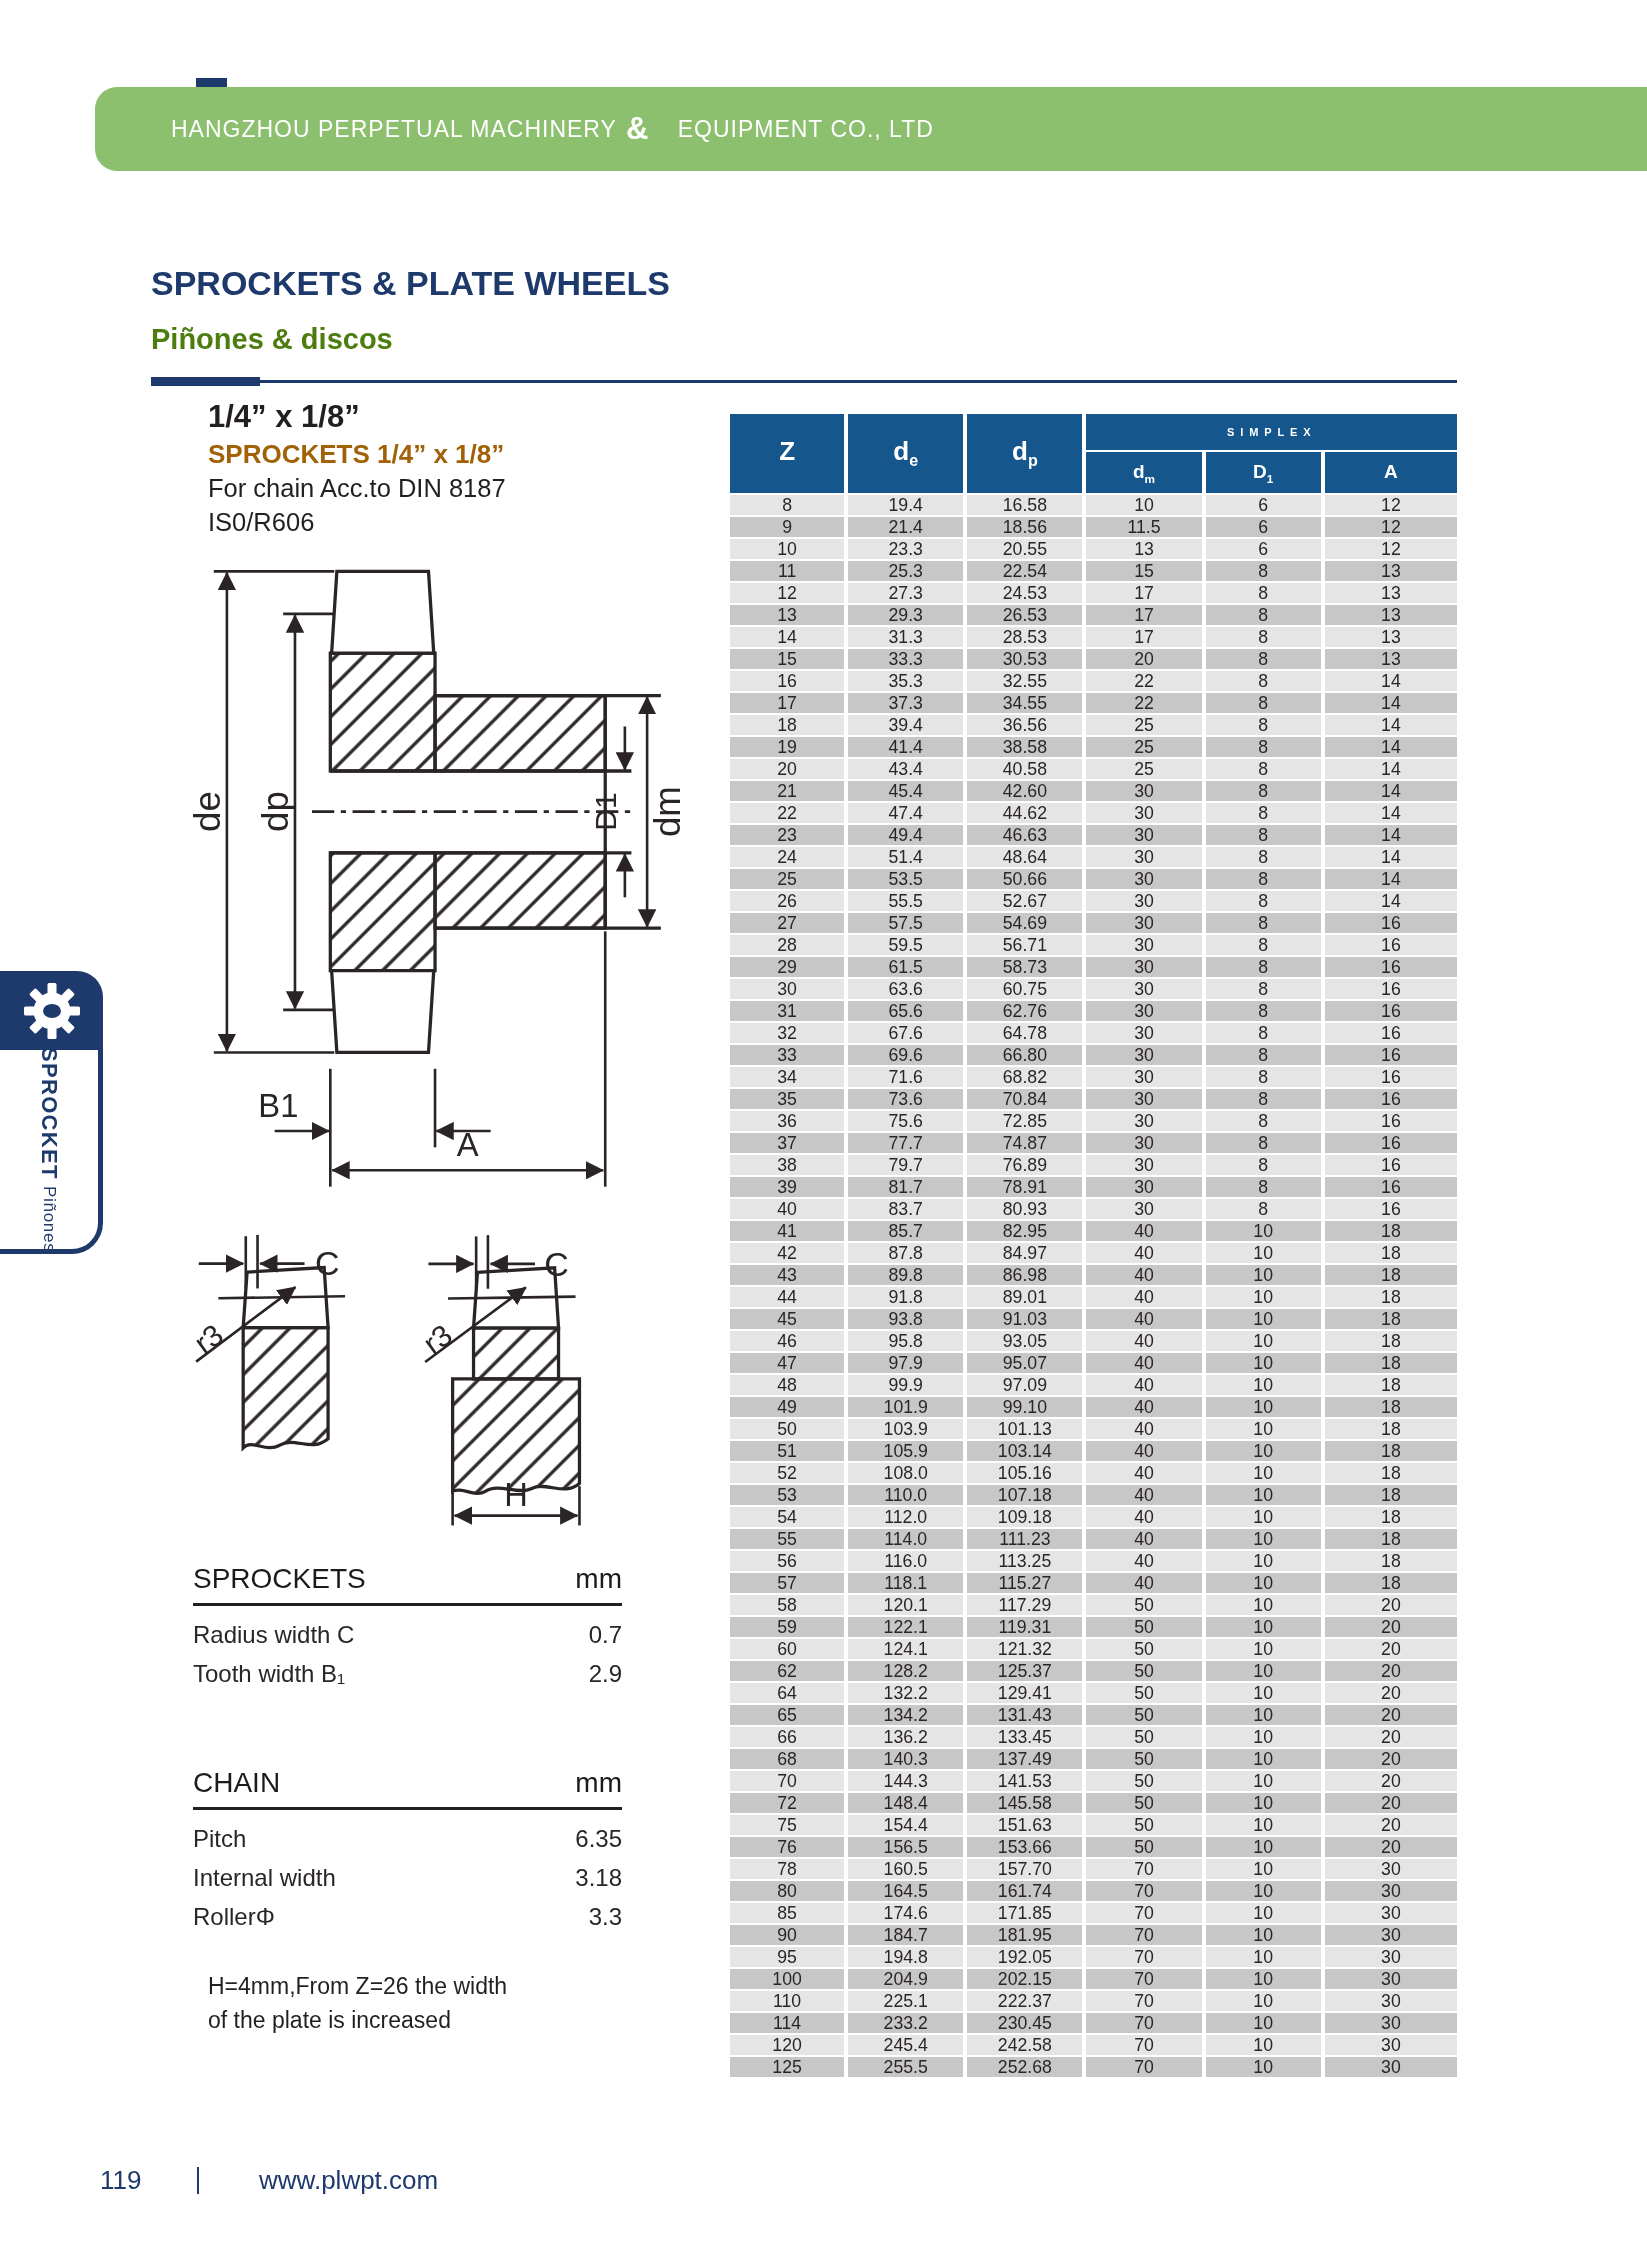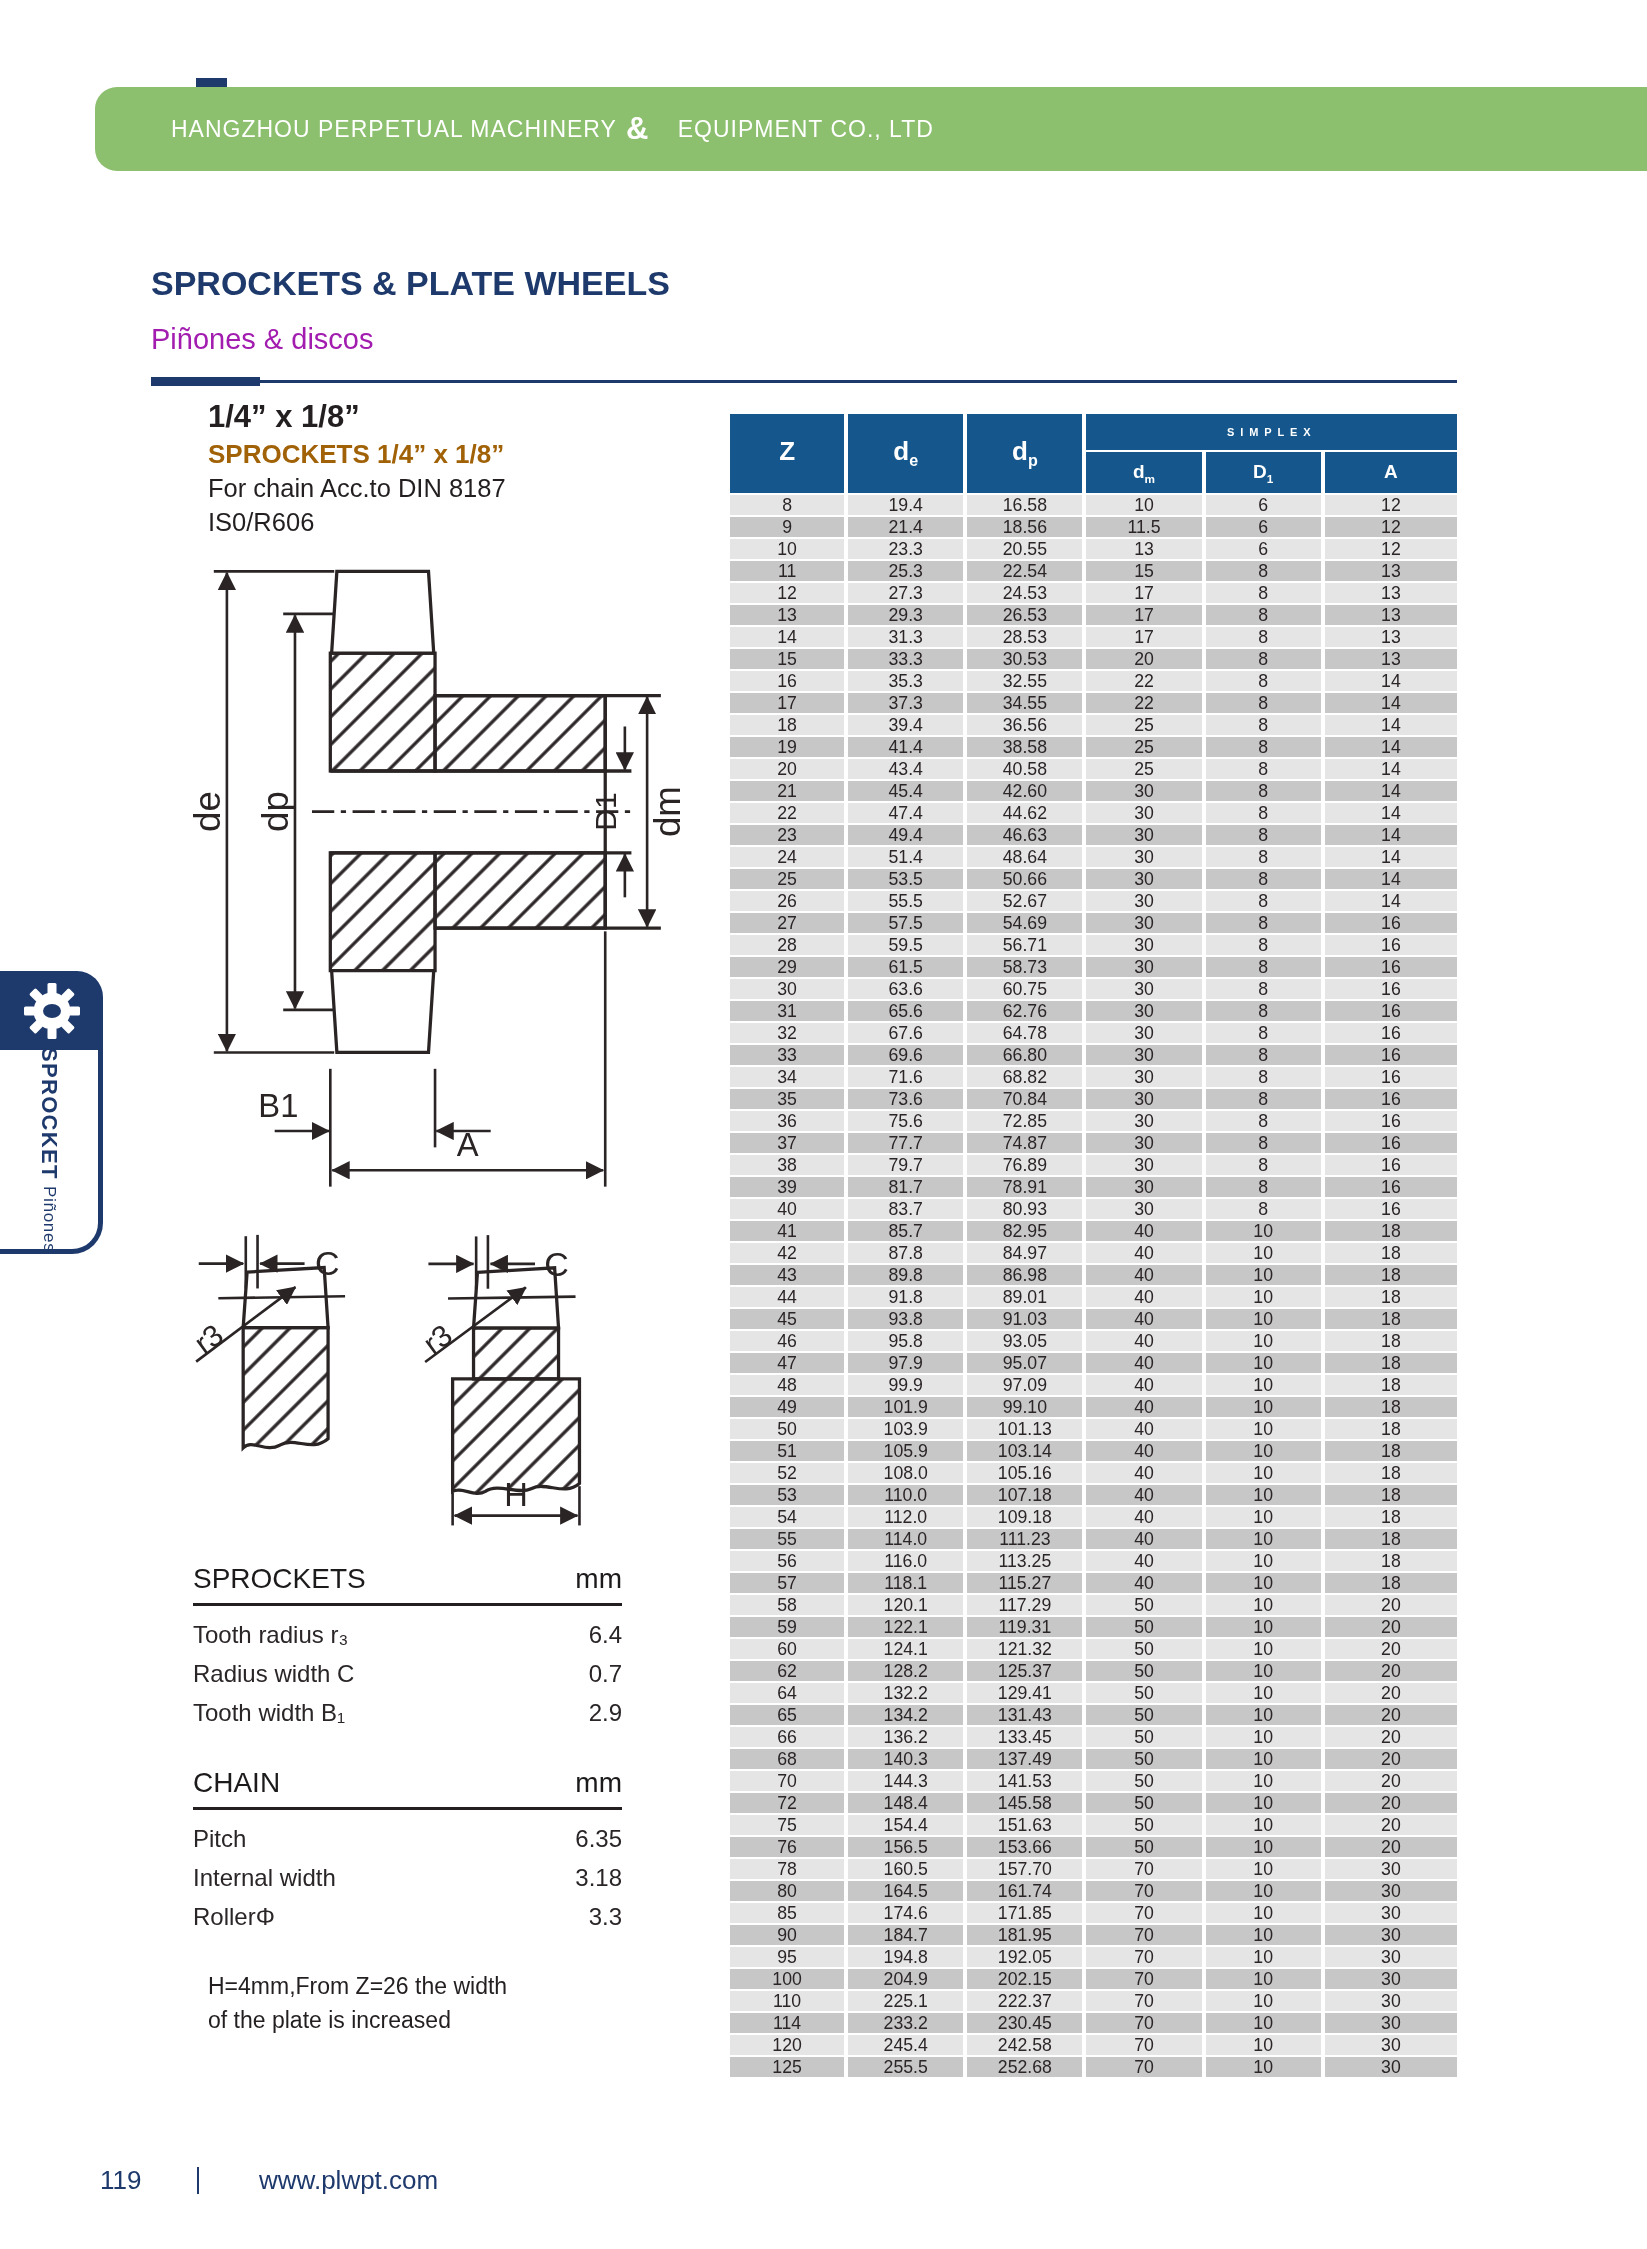--- a/index.html
+++ b/index.html
@@ -8,21 +8,21 @@
 
   
   .banner-chip{position:absolute;left:196px;top:78px;width:31px;height:10.5px;background:#1e3a6c;}
   .banner{position:absolute;left:95px;top:87px;width:1552px;height:84px;background:#8cbf6e;
           border-radius:22px 0 0 22px;display:flex;align-items:center;padding-left:56px;box-sizing:border-box;}
   .banner .co{color:#ffffff;font-size:23px;letter-spacing:1px;white-space:pre;margin-left:20px;}
   .banner .amp{color:#ffffff;font-size:31px;font-weight:bold;padding:0 9.2px;}
 
   
   .page-title{position:absolute;left:151px;top:264px;font-size:34px;font-weight:bold;color:#1e3a6c;letter-spacing:0px;}
-  .page-subtitle{position:absolute;left:151px;top:323px;font-size:29px;color:#a21caf;}
+  .page-subtitle{position:absolute;left:151px;top:323px;font-size:29px;color:#4d7c0f;font-weight:bold;}
   .divider-thick{position:absolute;left:151px;top:377px;width:109px;height:8.5px;background:#1e3a6c;}
   .divider-thin{position:absolute;left:259px;top:380px;width:1198px;height:2.6px;background:#1e3a6c;}
 
   
   .size-title{position:absolute;left:208px;top:399px;font-size:31px;font-weight:bold;color:#231f20;}
   .sprockets-line{position:absolute;left:208px;top:439px;font-size:26px;font-weight:bold;color:#a16207;}
   .chain-line1{position:absolute;left:208px;top:474px;font-size:25.5px;color:#231f20;}
   .chain-line2{position:absolute;left:208px;top:508px;font-size:25.5px;color:#231f20;}
 
   
@@ -219,24 +219,20 @@
   </div>
 
   <div class="spec spec-sprockets">
     <div class="spec-head">
       <span>SPROCKETS</span>
       <span>mm</span>
     </div>
     <div class="spec-rule"></div>
     <div class="spec-rows">
       <div class="spec-row">
-        <span>Tooth radius r₃</span>
-        <span>6.4</span>
-      </div>
-      <div class="spec-row">
         <span>Radius width C</span>
         <span>0.7</span>
       </div>
       <div class="spec-row">
         <span>Tooth width B₁</span>
         <span>2.9</span>
       </div>
     </div>
   </div>
 

